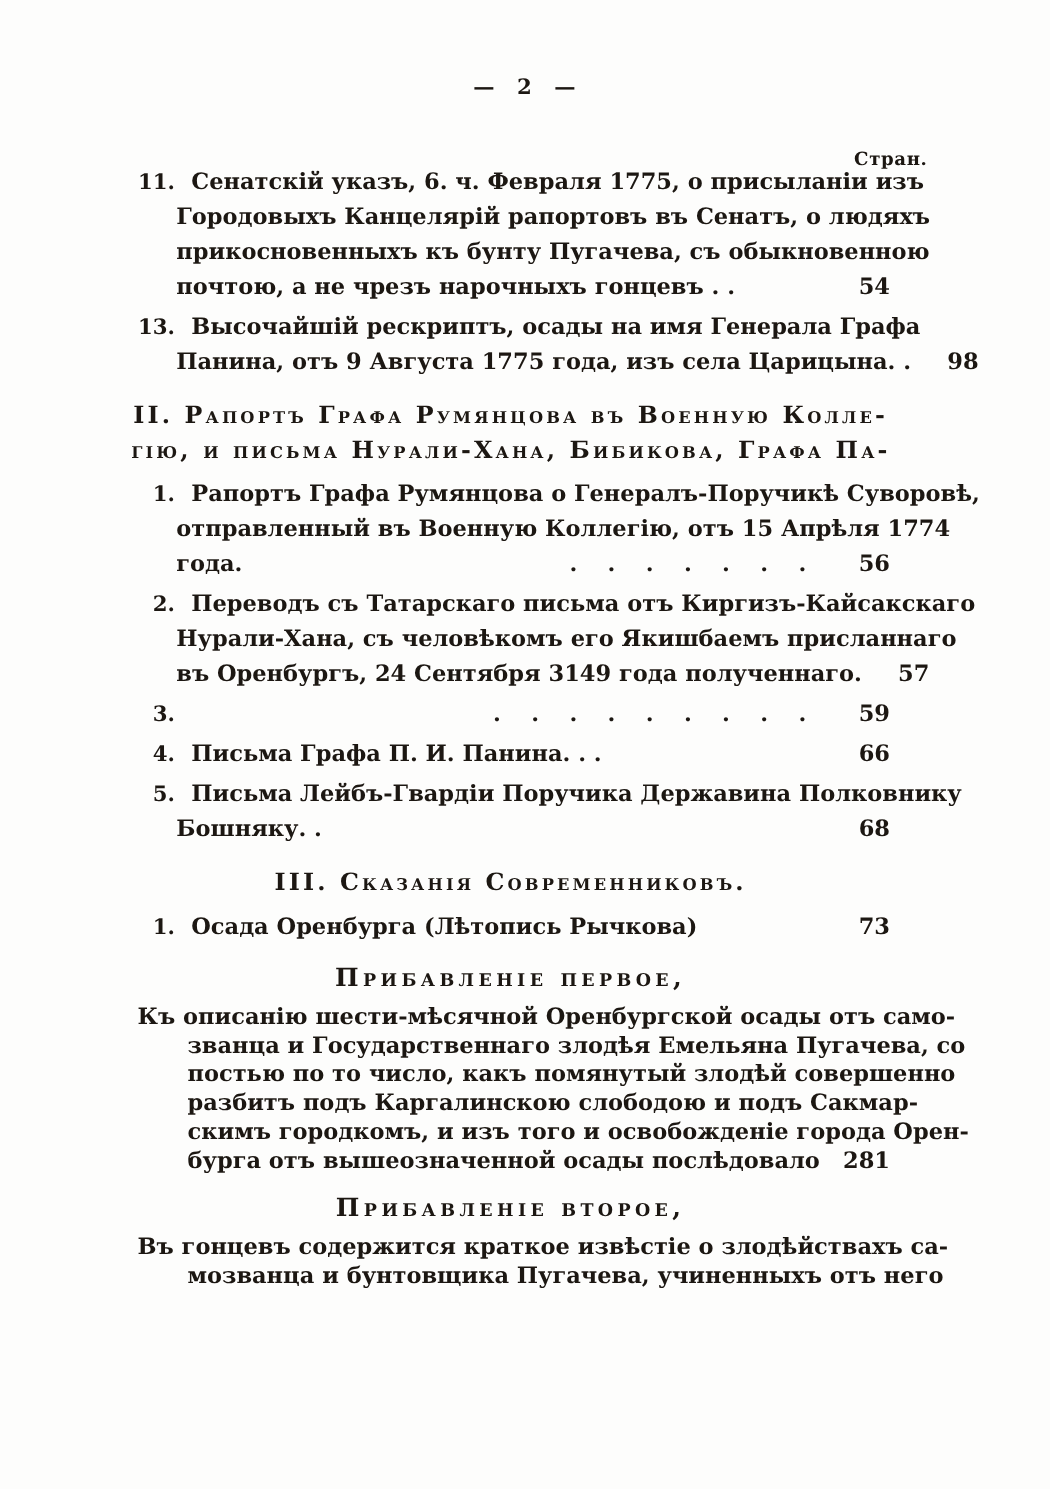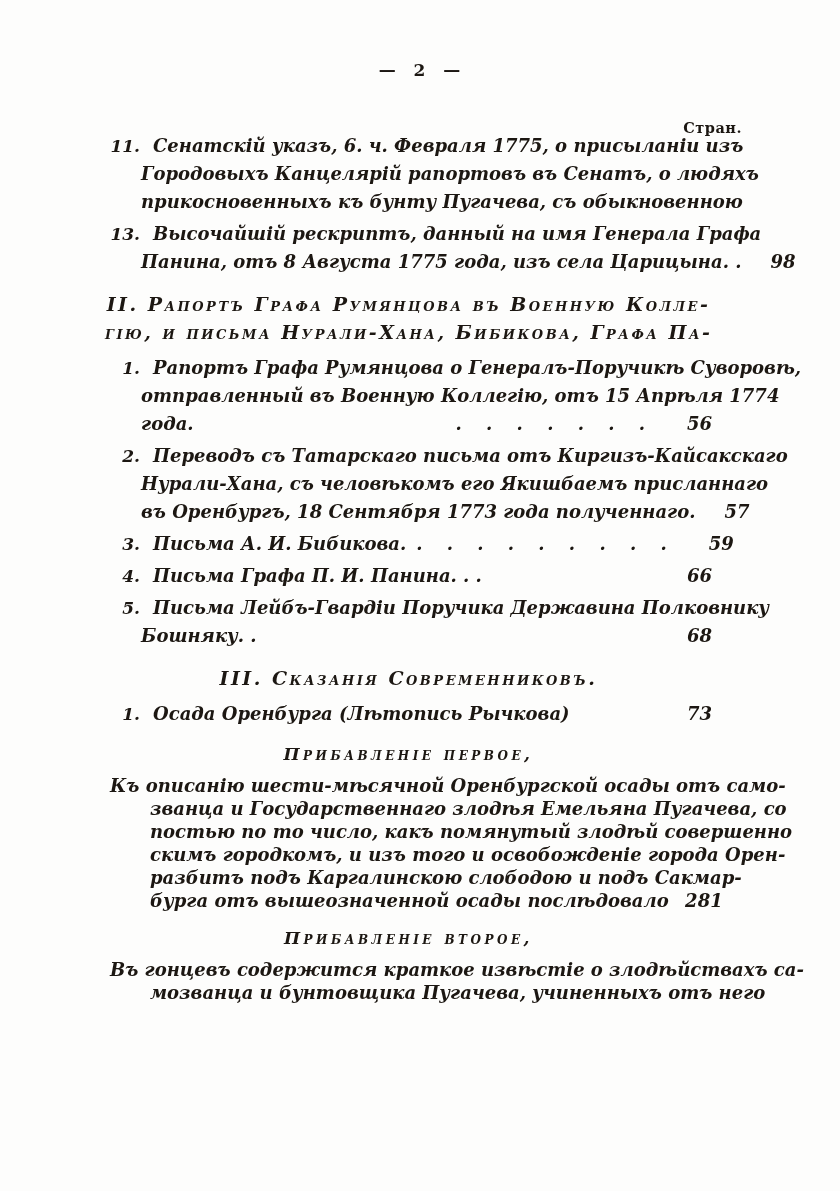--- a/index.html
+++ b/index.html
@@ -22,21 +22,20 @@
     word-spacing: 10px; letter-spacing: 1px;
   }
   .colhead {
     position: absolute; top: 118px; right: 98px;
     font-size: 14.5px; line-height: 20px;
     letter-spacing: 0.5px;
   }
   .toc {
     position: absolute; left: 105px; top: 132px;
     width: 607px;
-    font-style: italic;
   }
   .entry { position: relative; margin-bottom: 4px; }
   .entry.item { padding-left: 36px; }
   .num {
     position: absolute; left: 0; top: 0;
     width: 36px; text-align: right;
     font-size: 17px; line-height: 28px;
     box-sizing: border-box; padding-right: 1px;
   }
   .line {
@@ -59,45 +58,50 @@
   }
   .pnum { flex: 0 0 auto; min-width: 44px; text-align: right; }
   .heading { text-align: center; font-variant: small-caps; }
   .heading.section { margin: 14px 0 8px 0; }
   .heading.section .hline {
     font-size: 19px; line-height: 28px; letter-spacing: 2.5px;
     white-space: nowrap;
   }
   .heading.sub { margin: 12px 0 6px 0; }
   .heading.sub .hline {
-    font-size: 17px; line-height: 28px; letter-spacing: 3.5px;
+    font-size: 20px; line-height: 28px; letter-spacing: 3.5px;
     white-space: nowrap;
   }
 </style>
 </head>
 <body>
 
 <div class="page" style="background: rgb(253, 253, 252); color: rgb(28, 23, 18);">
   <div class="folio">— 2 —</div>
   <div class="colhead">Стран.</div>
   <div class="toc" id="toc">
       <div class="entry item">
         <span class="num">11.</span>
         <div class="body">
           <div class="line fill findent">Сенатскій указъ, 6. ч. Февраля 1775, о присыланіи изъ</div>
           <div class="line fill">Городовыхъ Канцелярій рапортовъ въ Сенатъ, о людяхъ</div>
           <div class="line fill">прикосновенныхъ къ бунту Пугачева, съ обыкновенною</div>
+          <div class="line last">
+            <span class="ltext">почтою, а не чрезъ нарочныхъ гонцевъ . .</span>
+            <span class="spacer"></span>
+            <span class="pnum">54</span>
+          </div>
         </div>
       </div>
       <div class="entry item">
         <span class="num">13.</span>
         <div class="body">
-          <div class="line fill findent">Высочайшій рескриптъ, данный на имя Генерала Графа</div>
-          <div class="line last">
-            <span class="ltext">Панина, отъ 8 Августа 1775 года, изъ села Царицына. .</span>
+          <div class="line fill findent">Высочайшій рескриптъ, осады на имя Генерала Графа</div>
+          <div class="line last">
+            <span class="ltext">Панина, отъ 9 Августа 1775 года, изъ села Царицына. .</span>
             <span class="spacer"></span>
             <span class="pnum">98</span>
           </div>
         </div>
       </div>
       <div class="heading section">
         <div class="hline">II. Рапортъ Графа Румянцова въ Военную Колле-</div>
         <div class="hline">гію, и письма Нурали-Хана, Бибикова, Графа Па-</div>
       </div>
       <div class="entry item">
@@ -112,31 +116,30 @@
             <span class="pnum">56</span>
           </div>
         </div>
       </div>
       <div class="entry item">
         <span class="num">2.</span>
         <div class="body">
           <div class="line fill findent">Переводъ съ Татарскаго письма отъ Киргизъ-Кайсакскаго</div>
           <div class="line fill">Нурали-Хана, съ человѣкомъ его Якишбаемъ присланнаго</div>
           <div class="line last">
-            <span class="ltext">въ Оренбургъ, 18 Сентября 1773 года полученнаго.</span>
+            <span class="ltext">въ Оренбургъ, 24 Сентября 3149 года полученнаго.</span>
             <span class="spacer"></span>
             <span class="pnum">57</span>
           </div>
         </div>
       </div>
       <div class="entry item">
         <span class="num">3.</span>
         <div class="body">
           <div class="line last">
-            <span class="ltext ind">Письма А. И. Бибикова.</span>
             <span class="spacer"></span>
             <span class="leader">. . . . . . . . .</span>
             <span class="pnum">59</span>
           </div>
         </div>
       </div>
       <div class="entry item">
         <span class="num">4.</span>
         <div class="body">
           <div class="line last">
@@ -171,22 +174,22 @@
         </div>
       </div>
       <div class="heading sub">
         <div class="hline">Прибавленіе первое,</div>
       </div>
       <div class="entry para">
         <div class="body">
           <div class="line fill pfirst">Къ описанію шести-мѣсячной Оренбургской осады отъ само-</div>
           <div class="line fill">званца и Государственнаго злодѣя Емельяна Пугачева, со</div>
           <div class="line fill">постью по то число, какъ помянутый злодѣй совершенно</div>
+          <div class="line fill">разбитъ подъ Каргалинскою слободою и подъ Сакмар-</div>
           <div class="line fill">скимъ городкомъ, и изъ того и освобожденіе города Орен-</div>
-          <div class="line fill">разбитъ подъ Каргалинскою слободою и подъ Сакмар-</div>
           <div class="line last">
             <span class="ltext">бурга отъ вышеозначенной осады послѣдовало</span>
             <span class="spacer"></span>
             <span class="pnum">281</span>
           </div>
         </div>
       </div>
       <div class="heading sub">
         <div class="hline">Прибавленіе второе,</div>
       </div>

